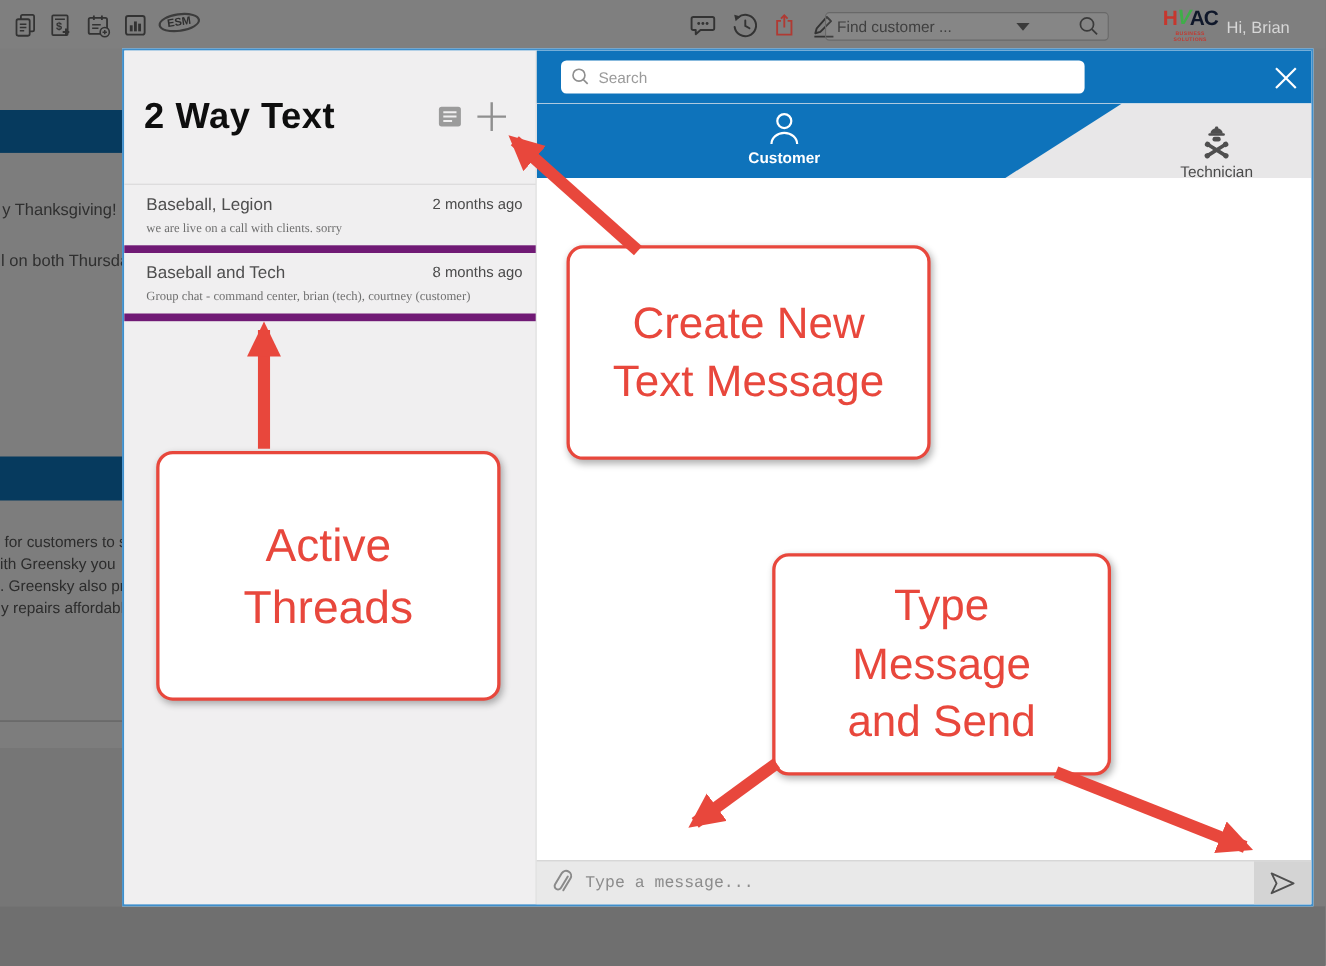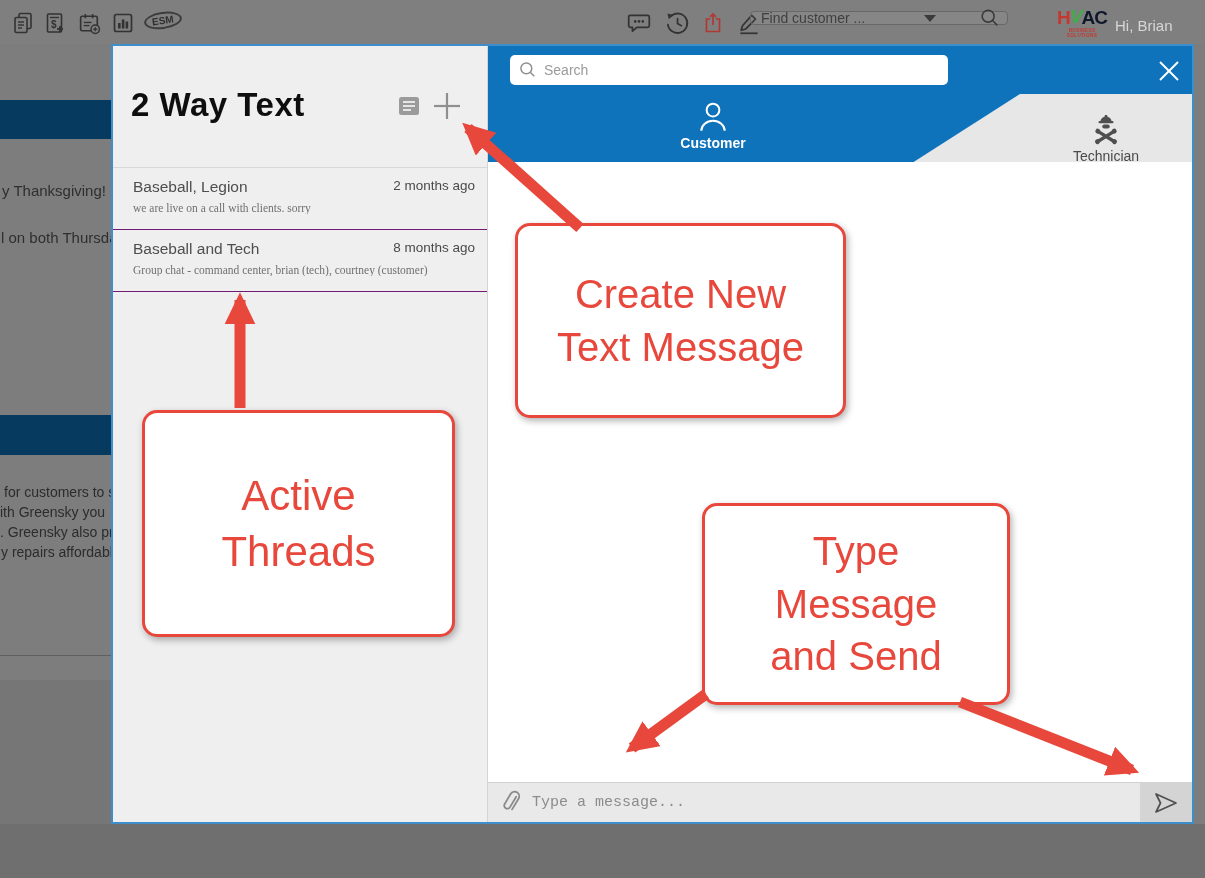--- a/index.html
+++ b/index.html
@@ -18,49 +18,49 @@
   .bg-frag { position:absolute; color:#2f2f2f; font-size:15px; white-space:nowrap; }
   .frag-t1 { left:2px; top:182px; }
   .frag-t2 { left:1px; top:229px; }
   .bg-frag2 { position:absolute; color:#2c2c2c; font-size:14px; white-space:nowrap; }
   .g0 { left:4px; top:484px; } .g1 { left:0px; top:504px; } .g2 { left:0px; top:524px; } .g3 { left:1px; top:544px; }
 
   
   .tb-icon { position:absolute; top:10px; width:26px; height:26px; display:flex; align-items:center; justify-content:center; cursor:pointer; }
   .esm-badge { position:absolute; left:144px; top:12px; border:2px solid #3c3c3c; border-radius:50%; padding:1px 6px;
                font-size:10px; font-weight:bold; color:#2f2f2f; transform:rotate(-8deg); cursor:pointer; }
-  .find-customer { position:absolute; left:750px; top:11px; width:258px; height:14px; border:1px solid #686868;
+  .find-customer { position:absolute; left:750px; top:11px; width:258px; height:26px; border:1px solid #686868;
                    border-radius:4px; display:flex; align-items:center; padding:0 6px 0 10px; background:rgba(255,255,255,0.06);gap:37px; }
   .find-customer input { flex:1; border:none; outline:none; background:transparent; font-size:14px; color:#3a3a3a; font-family:"Liberation Sans",sans-serif; min-width:0; }
   .find-customer input::placeholder { color:#3f3f3f; opacity:1; }
   .caret-down { width:0; height:0; border-left:6px solid transparent; border-right:6px solid transparent; border-top:7px solid #3a3a3a; margin:0 6px; cursor:pointer; }
   .logo { position:absolute; left:1053px; top:8px; width:58px; text-align:center; cursor:pointer; }
   .logo-row { font-size:19px; font-weight:bold; line-height:19px; letter-spacing:-1px; }
   .logo-h { color:#c6372e; } .logo-v { color:#3fae49; display:inline-block; transform:skewX(-12deg) translateY(-1px); }
   .logo-ac { color:#0f172a; }
   .logo-sub { font-size:4.6px; color:#c6372e; letter-spacing:0.4px; font-weight:bold; margin-top:1px; }
   .greeting { position:absolute; left:1115px; top:17px; font-size:15px; color:#d7d7d7; }
 
   
   .modal { position:absolute; left:111px; top:44px; width:1083px; height:780px; border:2px solid #3e8ecb; background:#fff; z-index:10; display:flex; }
 
   .left-panel { width:375px; background:#f0eff0; position:relative; flex:none; border-right:1px solid #d5d4d5; }
   .panel-title { position:absolute; left:18px; top:40px; font-size:33px; font-weight:600; color:#0e0e0e; letter-spacing:0.5px; }
   .panel-head-icons { position:absolute; right:24px; top:44px; display:flex; align-items:center; gap:10px; }
   .icon-btn { cursor:pointer; display:flex; align-items:center; justify-content:center; }
   .panel-divider { position:absolute; left:0; top:121px; width:100%; height:1px; background:#d9d8d9; }
-  .thread-item { position:absolute; left:0; width:100%; height:62px; border-bottom:1px solid #701a75; cursor:pointer; padding:10px 12px 0 20px; }
+  .thread-item { position:absolute; left:0; width:100%; height:62px; border-bottom:7px solid #701a75; cursor:pointer; padding:10px 12px 0 20px; }
   .thread-1 { top:122px; } .thread-2 { top:184px; }
   .thread-name { font-size:15.5px; color:#4e4e4e; display:inline-block; }
   .thread-time { float:right; font-size:13.5px; color:#4a4a4a; }
   .thread-preview { font-size:11.5px; color:#707070; margin-top:6px; white-space:nowrap; overflow:hidden;font-family:Liberation Serif, serif; }
 
   .right-panel { flex:1; position:relative; background:#fff; }
   .blue-header { position:absolute; left:0; top:0; width:100%; height:48px; background:#0e73bb; }
-  .search-box { position:absolute; left:22px; top:9px; width:438px; height:30px; background:#fff; border-radius:5px; display:flex; align-items:center; padding:0 8px; }
+  .search-box { position:absolute; left:22px; top:9px; width:476px; height:30px; background:#fff; border-radius:5px; display:flex; align-items:center; padding:0 8px; }
   .search-box input { flex:1; border:none; outline:none; font-size:14px; color:#444; background:transparent; font-family:"Liberation Sans",sans-serif; }
   .search-box input::placeholder { color:#9b9b9b; opacity:1; }
   .close-btn { position:absolute; right:8px; top:10px; width:30px; height:30px; cursor:pointer; display:flex; align-items:center; justify-content:center; }
 
   .tab-bar { position:absolute; left:0; top:48px; width:100%; height:68px; background:#e8e7e8; }
   .tab-active-shape { position:absolute; left:0; top:0; height:100%; width:532px; background:#0e73bb;
                       clip-path:polygon(0 0, 100% 0, 80% 100%, 0 100%); }
   .tab { position:absolute; top:0; height:100%; text-align:center; cursor:pointer; }
   .tab-customer { left:145px; width:160px; color:#fff; }
   .tab-technician { left:538px; width:160px; color:#4a4a4a;margin-top:13px; }

